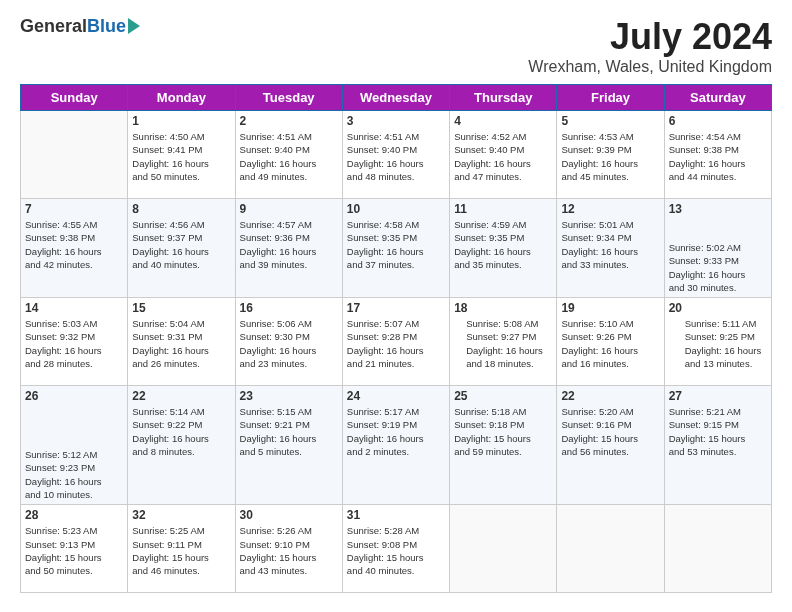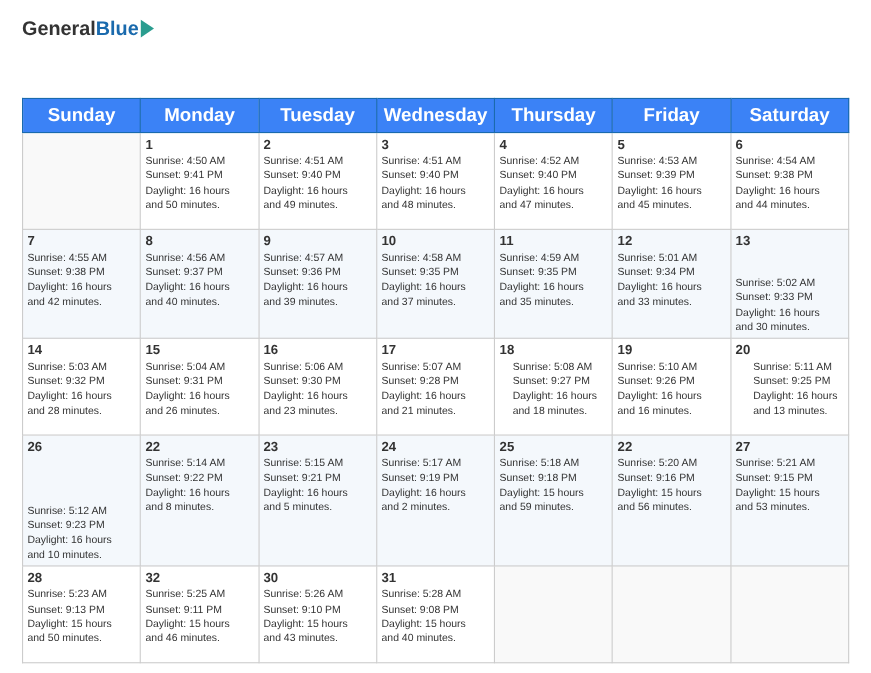--- a/index.html
+++ b/index.html
@@ -9,21 +9,20 @@
       width: 792px;
       height: 612px;
       overflow: hidden;
     }
     .page {
       width: 792px;
       height: 532px;
       padding: 16px 20px 10px 20px;
       display: flex;
       flex-direction: column;
-      gap: 44px;
     }
     .header {
       display: flex;
       justify-content: space-between;
       align-items: flex-start;
       margin-bottom: 8px;
     }
     .logo {
       display: flex;
       flex-direction: column;
@@ -59,25 +58,25 @@
       color: #444;
     }
     .calendar {
       flex: 1;
       border: 1px solid #ccc;
       border-collapse: collapse;
       width: 100%;
       table-layout: fixed;
     }
     .calendar th {
-      background-color: #3b82f6;
+      background-color: #a21caf;
       color: #fff;
       text-align: center;
       padding: 5px 2px;
-      font-size: 17px;
+      font-size: 13px;
       border: 1px solid #1a6aad;
     }
     .calendar td {
       vertical-align: top;
       border: 1px solid #ccc;
       padding: 3px 4px;
       font-size: 10px;
       color: #333;
       background: #fff;
       height: 88px;
@@ -102,20 +101,24 @@
 <body>
 
 <div class="page">
   <div class="header">
     <div class="logo">
       <div class="logo-text">
         <span class="logo-general">General</span>
         <span class="logo-blue">Blue</span>
         <div class="logo-arrow"></div>
       </div>
+    </div>
+    <div class="title-block">
+      <div class="main-title">July 2024</div>
+      <div class="subtitle">Wrexham, Wales, United Kingdom</div>
     </div>
   </div>
 
   <table class="calendar">
     <thead>
       <tr>
         <th>Sunday</th>
         <th>Monday</th>
         <th>Tuesday</th>
         <th>Wednesday</th>

